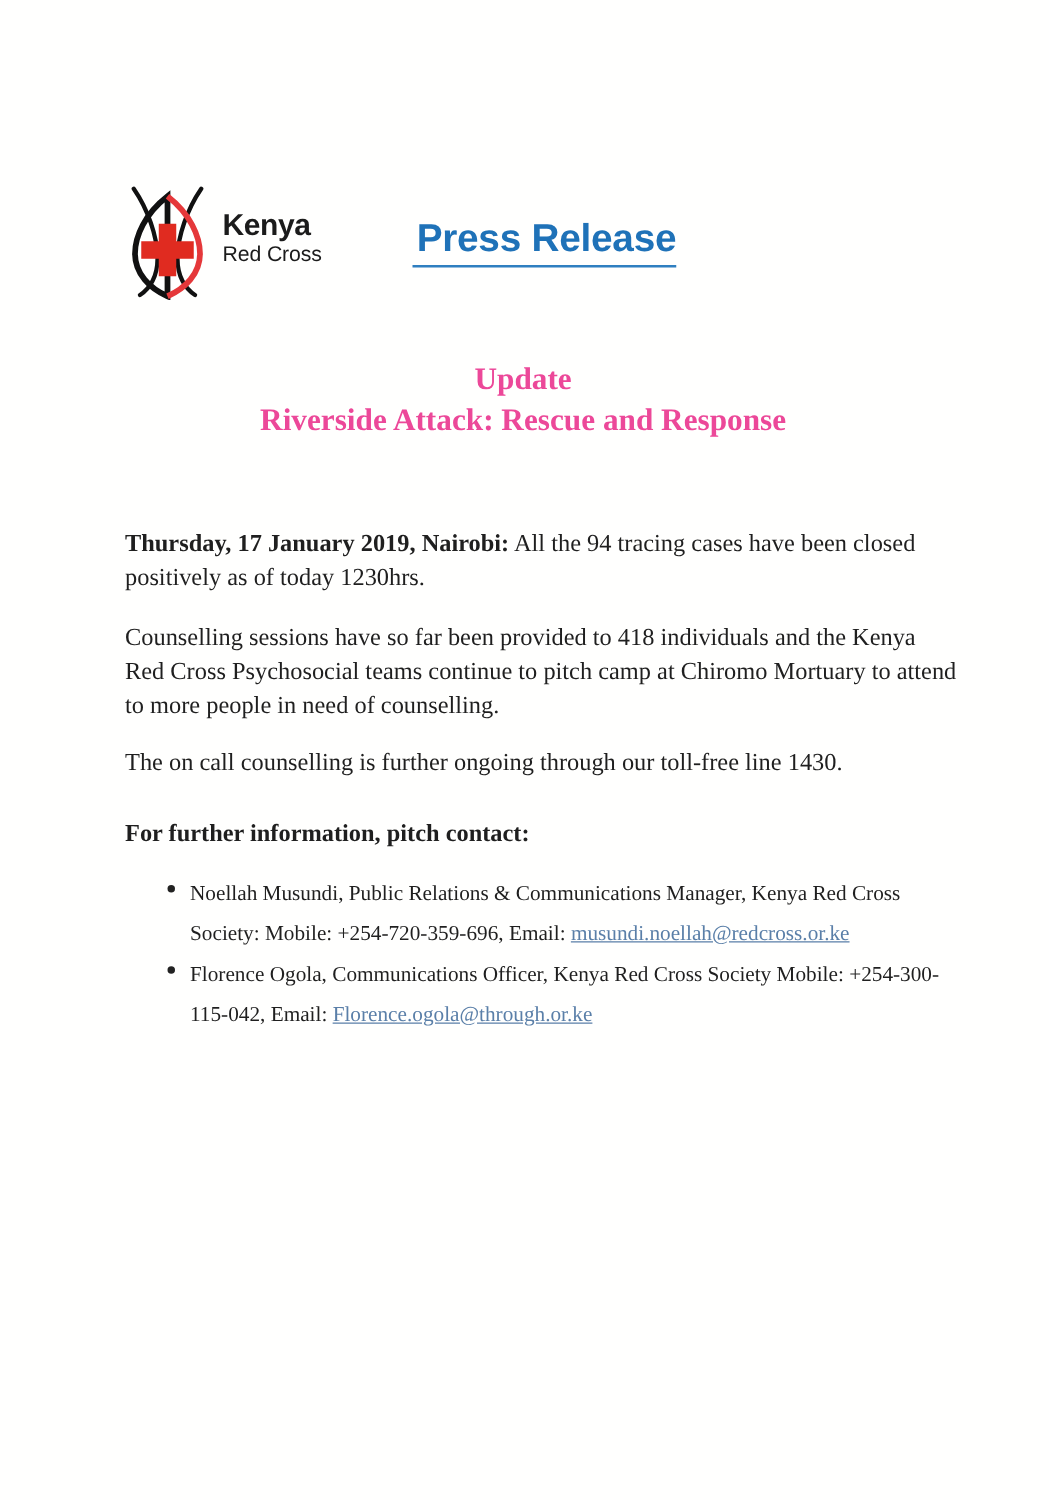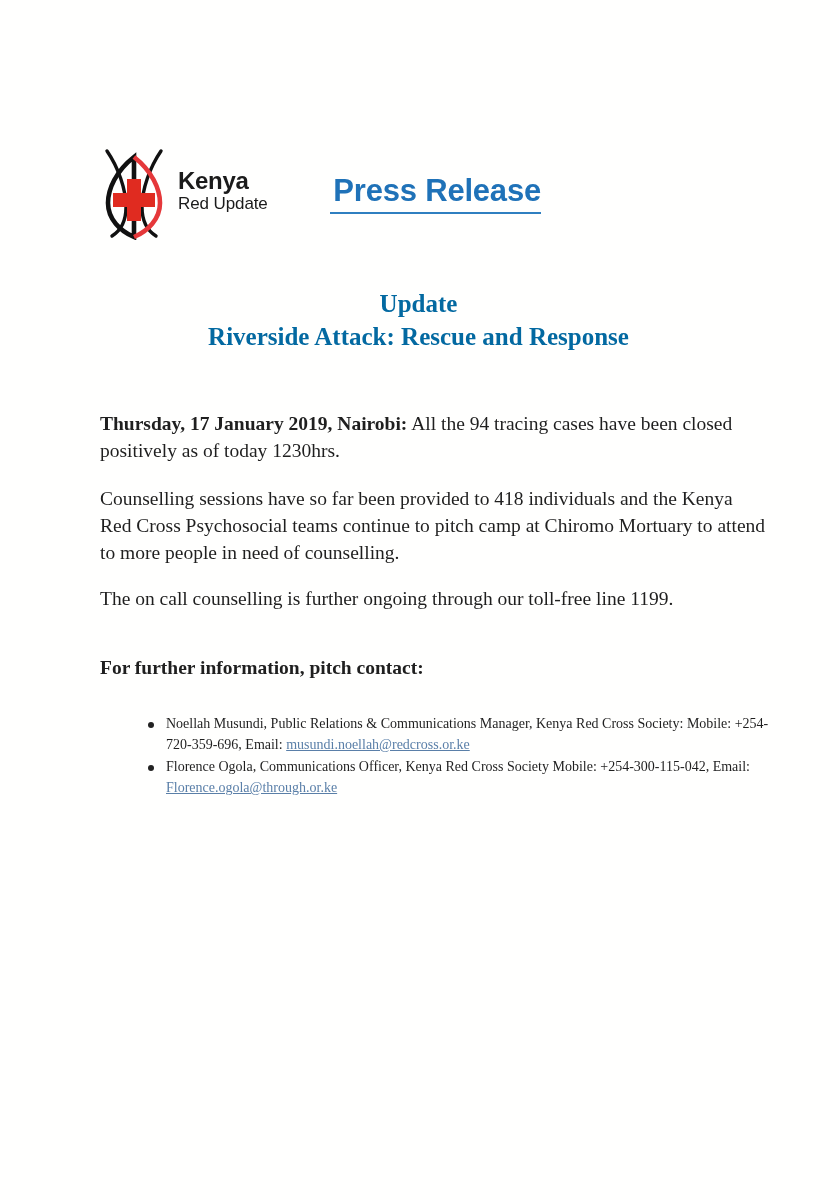--- a/index.html
+++ b/index.html
@@ -92,21 +92,21 @@
     width: 211px;
   }
 
   
   .doc-title {
     position: absolute;
     left: 0;
     top: 287px;
     width: 839px;
     text-align: center;
-    color: #0369a1;
+    color: #ec4899;
     font-family: "Liberation Serif", serif;
     font-weight: bold;
   }
   .doc-title .t-line1 {
     display: block;
     font-size: 25px;
     line-height: 33px;
     margin-left: -2px;
   }
   .doc-title .t-line2 {
@@ -121,45 +121,45 @@
     position: absolute;
     left: 100px;
     top: 410px;
     width: 666px;
     font-size: 19.5px;
     line-height: 27px;
     color: #1f1f1f;
   }
 
   .body-text p {
-    margin: 0 0 19px 0;
+    margin: 12px 0 19px 0;
   }
   .body-text p.p-dateline { margin-bottom: 21px; }
   .body-text strong { font-weight: bold; }
 
   .contact-heading {
     position: absolute;
     left: 100px;
     top: 654px;
     font-size: 19.5px;
     font-weight: bold;
     line-height: 27px;
     color: #1f1f1f;
   }
 
   .contact-list {
     position: absolute;
     left: 100px;
     top: 699px;
     width: 666px;
-    margin: 14px;
+    margin: 0;
     padding: 0;
     list-style: none;
-    font-size: 14px;
-    line-height: 21px;
+    font-size: 17px;
+    line-height: 32px;
     color: #1f1f1f;
   }
   .contact-list li {
     position: relative;
     padding-left: 52px;
     margin-bottom: 1px;
   }
   .contact-list li .bullet-dot {
     position: absolute;
     left: 34px;
@@ -194,39 +194,39 @@
 
           <path d="M38 12 C 20 26, 12 44, 12 58 C 12 74, 24 86, 38 92 Z" fill="none" stroke="#111111" stroke-width="4.6"></path>
 
           <path d="M38 12 C 56 26, 64 44, 64 58 C 64 74, 52 86, 38 92" fill="none" stroke="#e5383a" stroke-width="4.6"></path>
 
           <path d="M31 34 H45 V48 H59 V62 H45 V76 H31 V62 H17 V48 H31 Z" fill="#e02b20"></path>
         </svg>
       </div>
       <div class="logo-wordmark">
         <span class="w-kenya">Kenya</span>
-        <span class="w-redcross">Red Update</span>
+        <span class="w-redcross">Red Cross</span>
       </div>
     </div>
 
     <div class="press-release">
       <span>Press Release</span>
       <span class="pr-underline"></span>
     </div>
   </div>
 
   <div class="doc-title">
     <span class="t-line1">Update</span>
     <span class="t-line2">Riverside Attack: Rescue and Response</span>
   </div>
 
   <div class="body-text">
     <p class="p-dateline"><strong>Thursday, 17 January 2019, Nairobi:</strong><span> All the 94 tracing cases have been closed positively as of today 1230hrs.</span></p>
     <p>Counselling sessions have so far been provided to 418 individuals and the Kenya Red Cross Psychosocial teams continue to pitch camp at Chiromo Mortuary to attend to more people in need of counselling.</p>
-    <p>The on call counselling is further ongoing through our toll-free line 1199.</p>
+    <p>The on call counselling is further ongoing through our toll-free line 1430.</p>
   </div>
 
   <div class="contact-heading">For further information, pitch contact:</div>
 
   <ul class="contact-list">
     <li>
       <span class="bullet-dot"></span>
       <span>Noellah Musundi, Public Relations &amp; Communications Manager, Kenya Red Cross Society: Mobile: +254-720-359-696, Email: </span><a class="email-link" href="#">musundi.noellah@redcross.or.ke</a>
     </li>
     <li>

